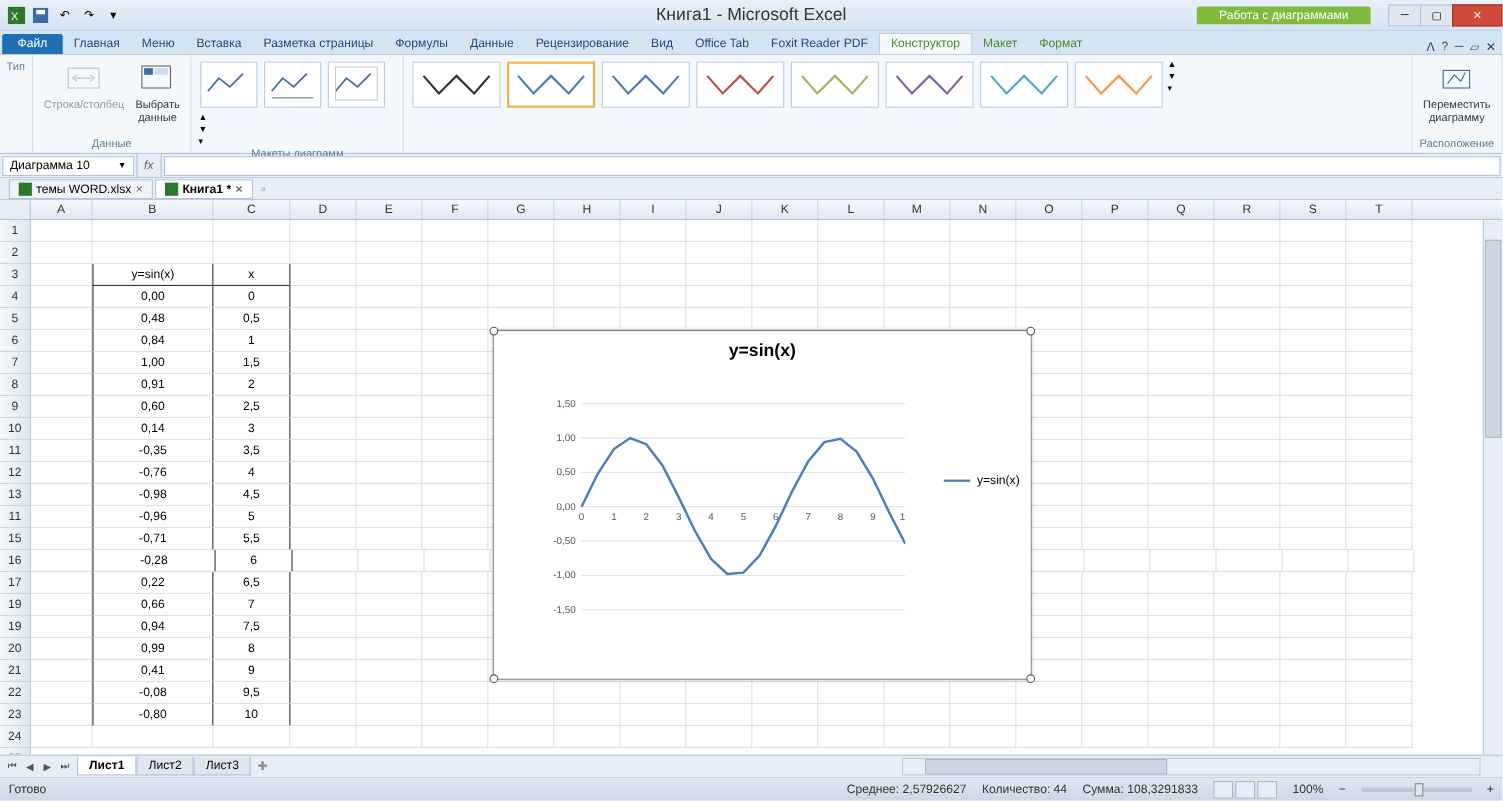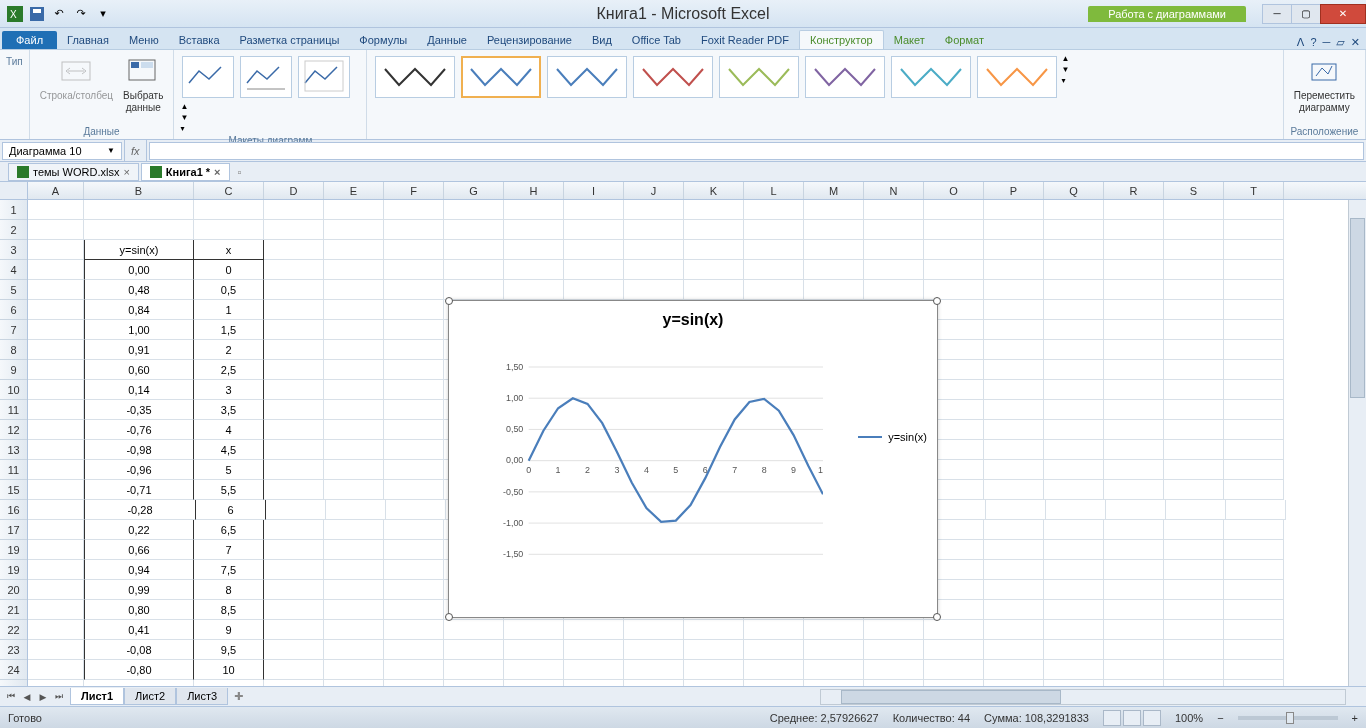--- a/index.html
+++ b/index.html
@@ -758,42 +758,20 @@
             <div class="cell" style="width: 60px;"></div>
             <div class="cell" style="width: 60px;"></div>
             <div class="cell" style="width: 60px;"></div>
             <div class="cell" style="width: 60px;"></div>
             <div class="cell" style="width: 60px;"></div>
           </div>
           <div class="cell-row">
             <div class="cell" style="width: 56px;"></div>
             <div class="cell center bleft bright" style="width: 110px;">0,99</div>
             <div class="cell center bright" style="width: 70px;">8</div>
-            <div class="cell" style="width: 60px;"></div>
-            <div class="cell" style="width: 60px;"></div>
-            <div class="cell" style="width: 60px;"></div>
-            <div class="cell" style="width: 60px;"></div>
-            <div class="cell" style="width: 60px;"></div>
-            <div class="cell" style="width: 60px;"></div>
-            <div class="cell" style="width: 60px;"></div>
-            <div class="cell" style="width: 60px;"></div>
-            <div class="cell" style="width: 60px;"></div>
-            <div class="cell" style="width: 60px;"></div>
-            <div class="cell" style="width: 60px;"></div>
-            <div class="cell" style="width: 60px;"></div>
-            <div class="cell" style="width: 60px;"></div>
-            <div class="cell" style="width: 60px;"></div>
-            <div class="cell" style="width: 60px;"></div>
-            <div class="cell" style="width: 60px;"></div>
-            <div class="cell" style="width: 60px;"></div>
-          </div>
-          <div class="cell-row">
-            <div class="cell" style="width: 56px;"></div>
-            <div class="cell center bleft bright" style="width: 110px;">0,80</div>
-            <div class="cell center bright" style="width: 70px;">8,5</div>
             <div class="cell" style="width: 60px;"></div>
             <div class="cell" style="width: 60px;"></div>
             <div class="cell" style="width: 60px;"></div>
             <div class="cell" style="width: 60px;"></div>
             <div class="cell" style="width: 60px;"></div>
             <div class="cell" style="width: 60px;"></div>
             <div class="cell" style="width: 60px;"></div>
             <div class="cell" style="width: 60px;"></div>
             <div class="cell" style="width: 60px;"></div>
             <div class="cell" style="width: 60px;"></div>

